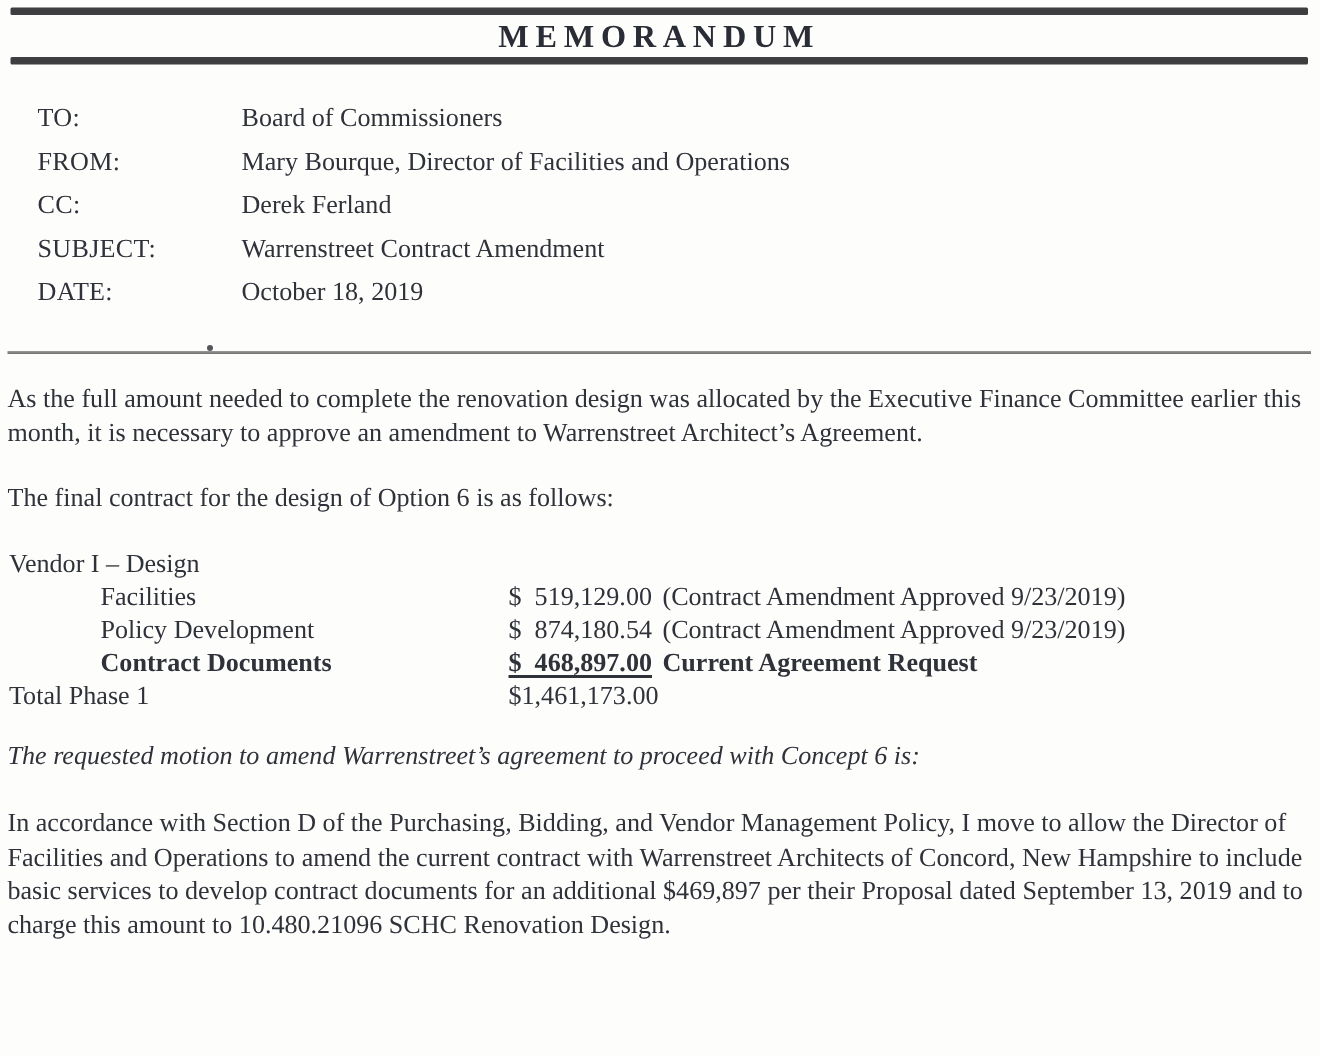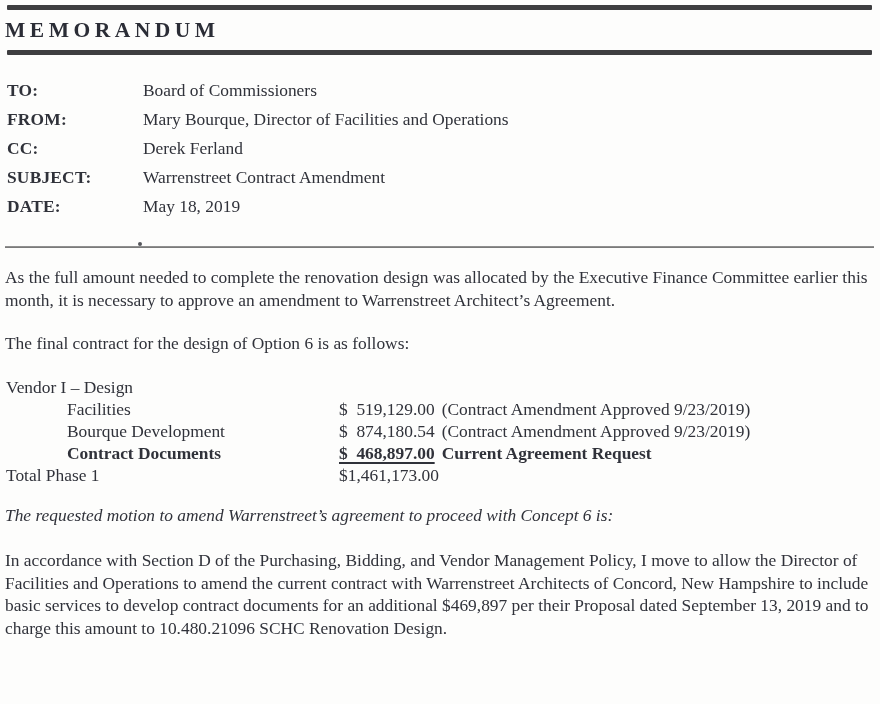--- a/index.html
+++ b/index.html
@@ -19,44 +19,45 @@
     box-sizing: border-box;
     padding: 5px 6px 0 5px;
   }
   .rule-thick {
     height: 5px;
     background: #3e3e40;
     margin: 0 2px;
     border-radius: 1px;
   }
   .title-band {
-    height: 40px;
+    height: 28px;
     display: flex;
     align-items: center;
-    justify-content: flex-start;
+    justify-content: center;
   }
   .memo-title {
     font-size: 21.5px;
     font-weight: bold;
     letter-spacing: 4.5px;
     color: #2b2d36;
   }
   .meta {
     margin-top: 21px;
     padding-left: 2px;
   }
   .meta-row {
     display: flex;
     line-height: 29px;
   }
   .meta-label {
     width: 136px;
     flex: 0 0 136px;
-    font-weight: bold;
+    font-weight: normal;
     letter-spacing: 0.2px;
+    margin-left: 18px;
   }
   .meta-value {
     flex: 1;
   }
   .divider-wrap {
     position: relative;
     margin-top: 25px;
     height: 3px;
   }
   .divider {
@@ -143,21 +144,21 @@
     <div class="meta-row">
       <span class="meta-label">CC:</span>
       <span class="meta-value">Derek Ferland</span>
     </div>
     <div class="meta-row">
       <span class="meta-label">SUBJECT:</span>
       <span class="meta-value">Warrenstreet Contract Amendment</span>
     </div>
     <div class="meta-row">
       <span class="meta-label">DATE:</span>
-      <span class="meta-value">May 18, 2019</span>
+      <span class="meta-value">October 18, 2019</span>
     </div>
   </div>
 
   <div class="divider-wrap">
     <span class="artifact-dot"></span>
     <div class="divider"></div>
   </div>
 
   <p class="para para-1">As the full amount needed to complete the renovation design was allocated by the Executive Finance Committee earlier this month, it is necessary to approve an amendment to Warrenstreet Architect’s Agreement.</p>
 
@@ -166,21 +167,21 @@
   <div class="contract-block">
     <div class="phase-heading">Vendor I – Design</div>
 
     <div class="c-row">
       <span class="item">Facilities</span>
       <span class="amount">$  519,129.00</span>
       <span class="note">(Contract Amendment Approved 9/23/2019)</span>
     </div>
 
     <div class="c-row">
-      <span class="item">Bourque Development</span>
+      <span class="item">Policy Development</span>
       <span class="amount">$  874,180.54</span>
       <span class="note">(Contract Amendment Approved 9/23/2019)</span>
     </div>
 
     <div class="c-row emphasis">
       <span class="item">Contract Documents</span>
       <span class="amount">$  468,897.00</span>
       <span class="note">Current Agreement Request</span>
     </div>
 

